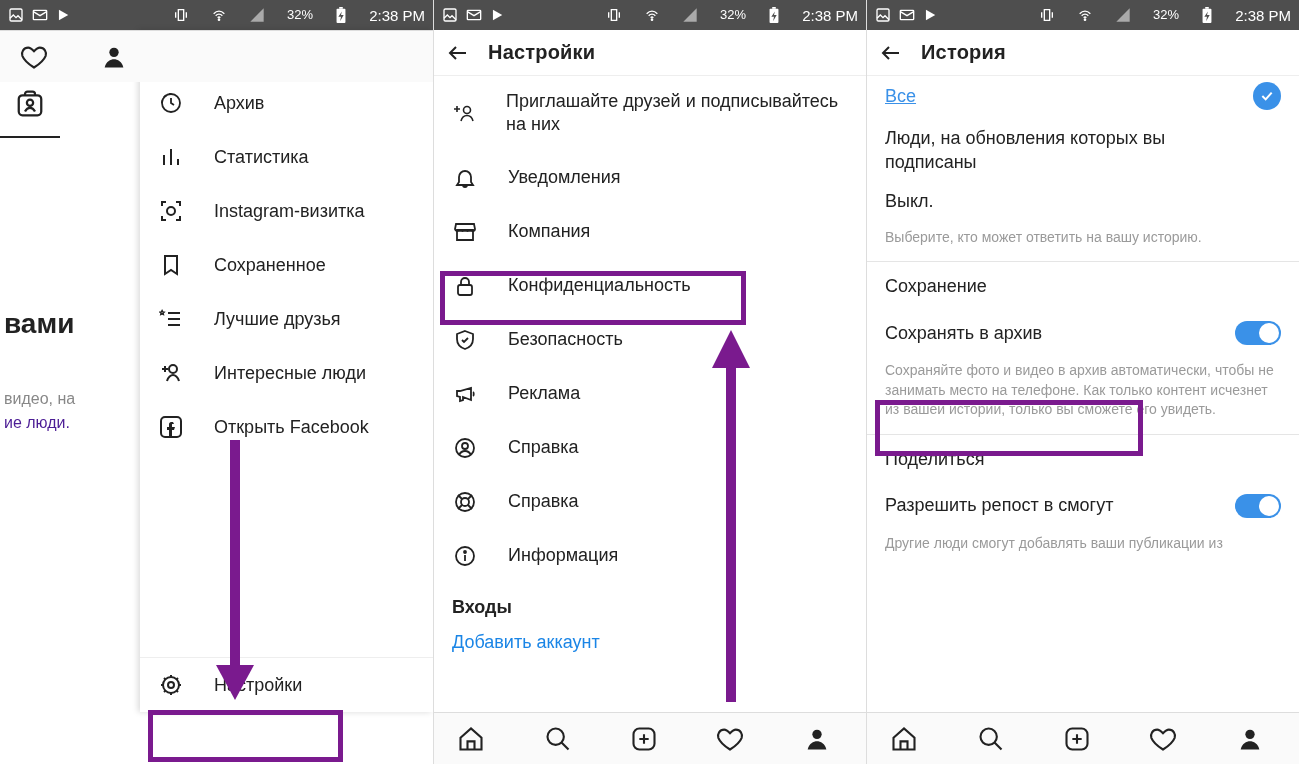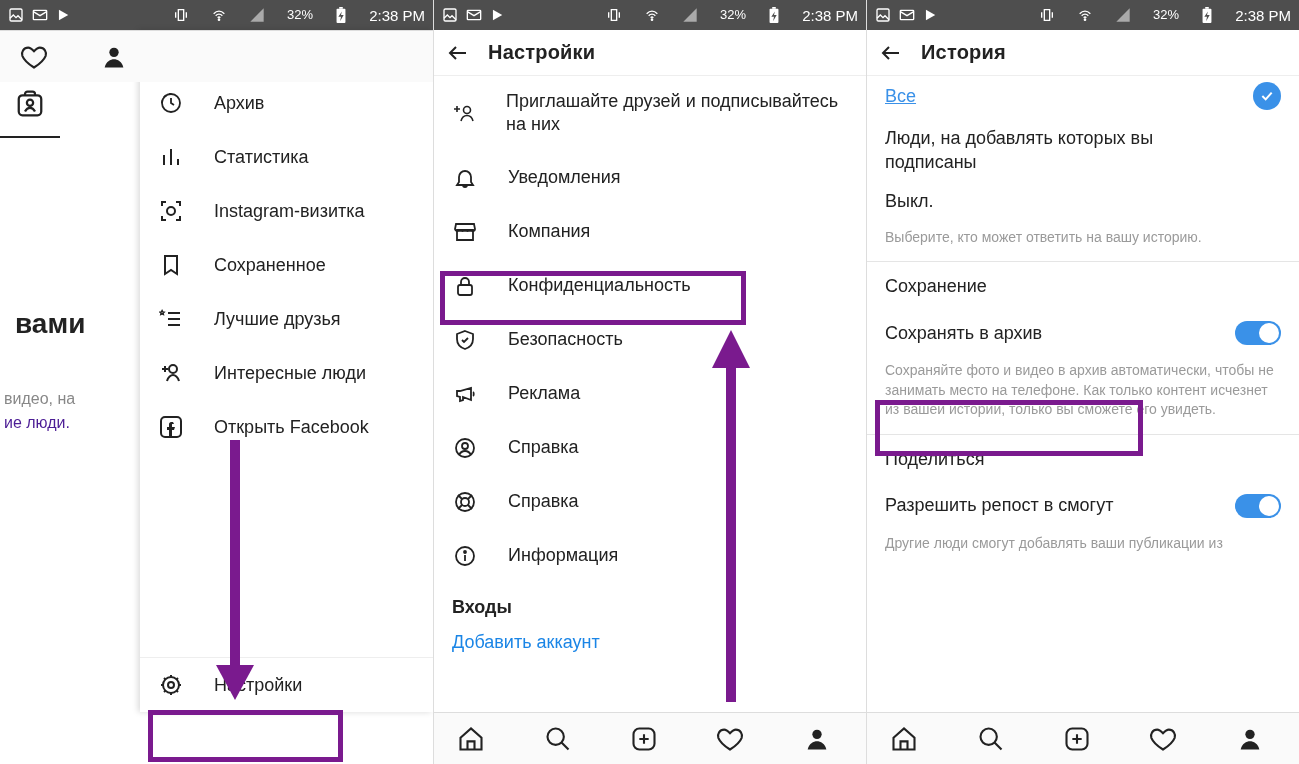--- a/index.html
+++ b/index.html
@@ -114,21 +114,21 @@
         <div class="iconbox">
           <svg width="30" height="30" viewBox="0 0 24 24" stroke="#222" fill="none" stroke-width="1.8">
               <rect x="3" y="5" width="18" height="16" rx="3"></rect>
               <path d="M8 5V4a2 2 0 012-2h4a2 2 0 012 2v1"></path>
               <circle cx="12" cy="11" r="2.5"></circle>
               <path d="M8 18c1-2 3-3 4-3s3 1 4 3"></path>
             </svg>
         </div>
       </div>
       <div style="border-bottom:2px solid #222; margin:4px 0 0 0; width:60px;"></div>
-      <div style="padding:170px 0 0 15px;font-size:28px;font-weight:600;color:#222;">вами</div>
+      <div style="padding:170px 0 0 4px;font-size:28px;font-weight:600;color:#222;">вами</div>
       <div style="padding:50px 0 0 4px;font-size:16px;color:#888;">видео, на</div>
       <div style="padding:6px 0 0 4px;font-size:16px;color:#4c1d95;">ие люди.</div>
     </div>
 
     <div class="s1-right">
       <div class="s1-username blur">████████</div>
       <div class="menu-item">
         <span class="icon">
             <svg width="24" height="24" viewBox="0 0 24 24" stroke="#222" fill="none" stroke-width="1.8">
               <circle cx="12" cy="12" r="9"></circle>
@@ -479,21 +479,21 @@
     <div class="content">
       <div class="toggle-row" style="color:#3a91e8;padding-top:6px;padding-bottom:6px;text-decoration:underline;">
         <span>Все</span>
         <div class="check-circle">
             <svg width="16" height="16" viewBox="0 0 24 24" stroke="#fff" fill="none" stroke-width="3">
               <path d="M5 12l5 5 9-10"></path>
             </svg>
           </div>
       </div>
       <div class="toggle-row" style="padding-bottom:6px;padding-top:10px;">
-        <span style="max-width:320px;line-height:1.35">Люди, на добавлять которых вы подписаны</span>
+        <span style="max-width:320px;line-height:1.35">Люди, на обновления которых вы подписаны</span>
         <span></span>
       </div>
       <div class="toggle-row" style="padding-top:10px;">
         <span>Выкл.</span>
           <span></span>
       </div>
       <div class="subtext">Выберите, кто может ответить на вашу историю.</div>
       <div class="divider"></div>
 
       <div class="section-header">Сохранение</div>

